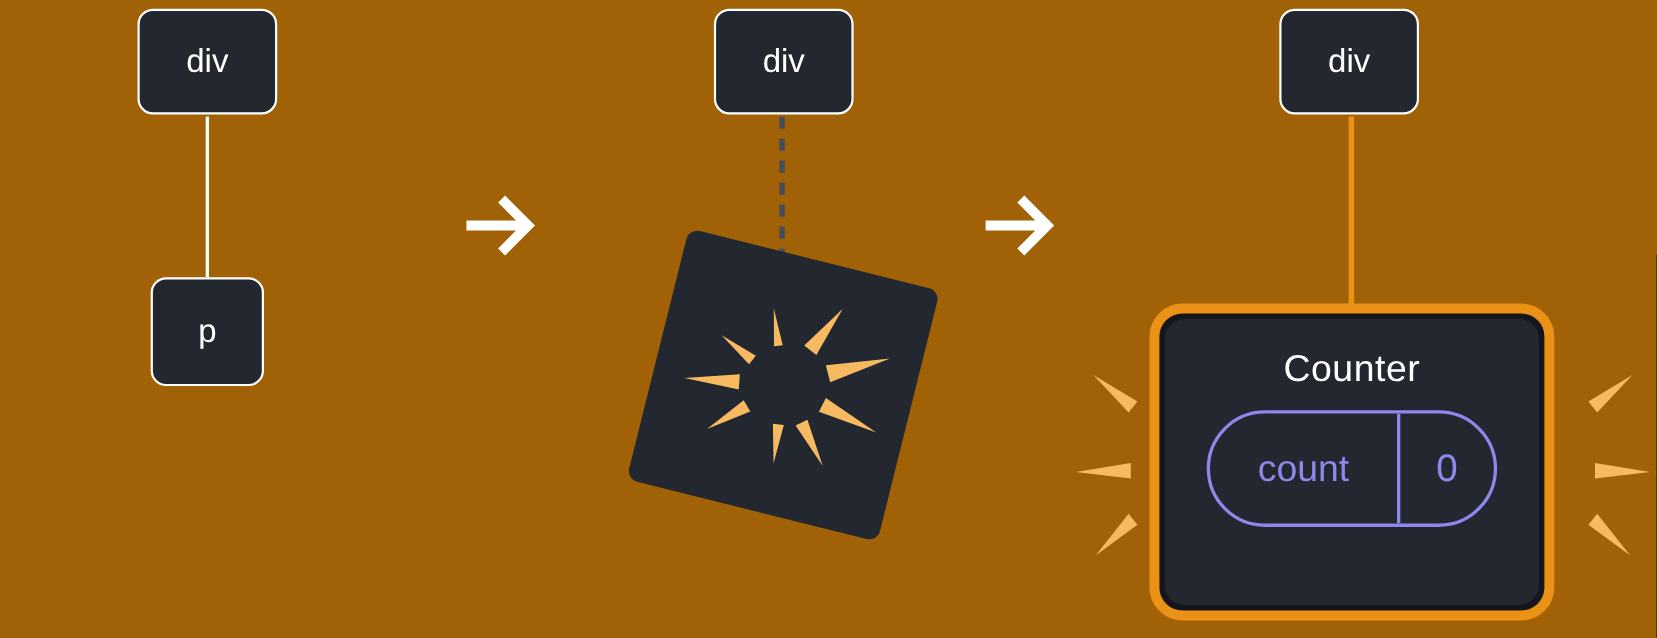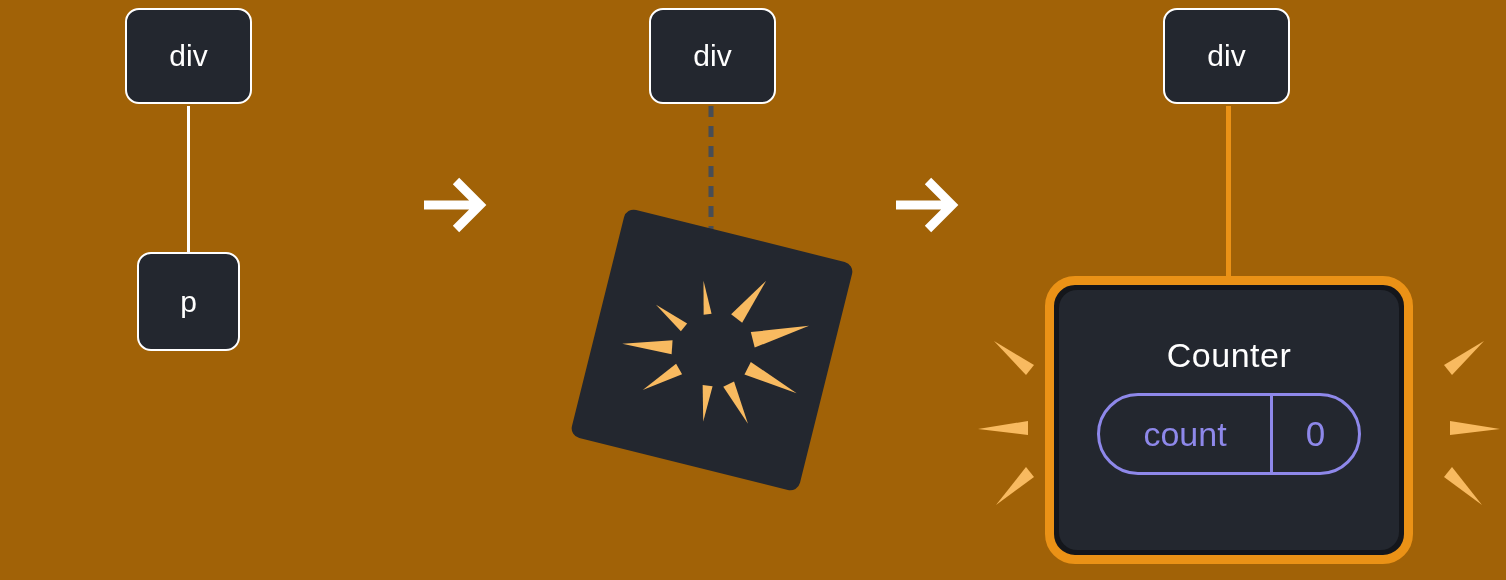--- a/index.html
+++ b/index.html
@@ -74,29 +74,29 @@
   .counter-inner {
     width: 100%; height: 100%;
     background: #23272F;
     border-radius: 18px;
     display: flex;
     flex-direction: column;
     align-items: center;
     box-sizing: border-box;
   }
   .counter-title {
-    margin-top: 46px;
+    margin-top: 26px;
     font-size: 34px;
     font-weight: 500;
     color: #FFFFFF;
     letter-spacing: 0.5px;
   }
   .state-pill {
     margin-top: 18px;
-    width: 264px; height: 82px;
+    width: 264px; height: 106px;
     border: 3px solid #8E88EA;
     border-radius: 60px;
     display: flex;
     box-sizing: border-box;
     overflow: hidden;
   }
   .state-key {
     flex: 0 0 170px;
     border-right: 3px solid #8E88EA;
     display: flex;

